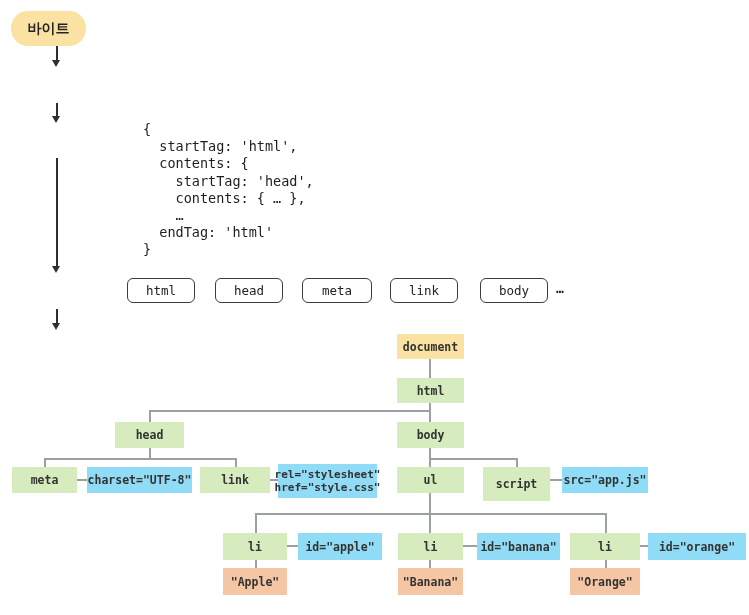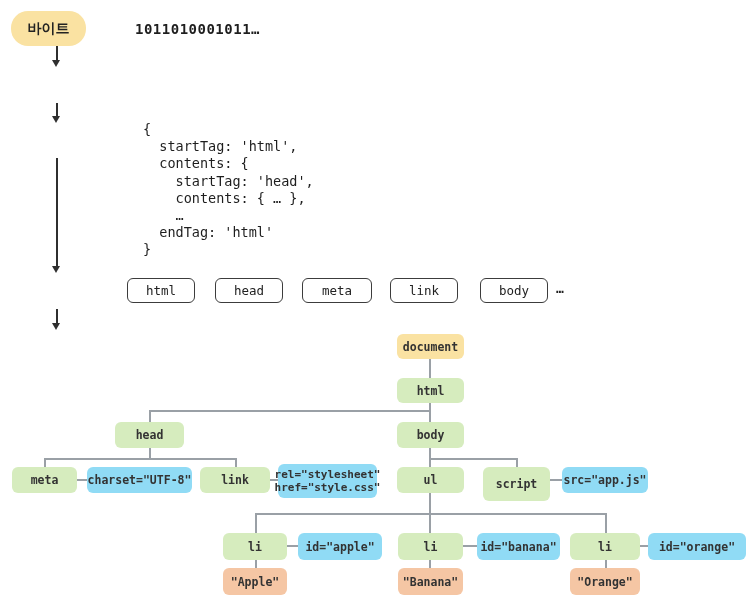--- a/index.html
+++ b/index.html
@@ -28,21 +28,21 @@
 
   
   .obox{position:absolute;top:278px;height:25px;background:#fff;
         border:1.5px solid var(--outline);border-radius:6px;box-sizing:border-box;
         display:flex;align-items:center;justify-content:center;
         font-family:"DejaVu Sans Mono",monospace;font-size:12.5px;color:#222;}
   .node-ellipsis{position:absolute;top:281px;left:556px;
         font-family:"DejaVu Sans Mono",monospace;font-size:13px;font-weight:bold;color:#222;}
 
   
-  .tbox{position:absolute;border-radius:6px;box-sizing:border-box;
+  .tbox{position:absolute;border-radius:0;box-sizing:border-box;
         display:flex;align-items:center;justify-content:center;
         font-family:"DejaVu Sans Mono",monospace;font-size:11.5px;font-weight:bold;color:#333;}
   .t-yellow{background:var(--yellow);}
   .t-green{background:var(--tree_green);}
   .t-blue{background:var(--attr_blue);}
   .t-orange{background:var(--text_orange);}
   .attr-2line{font-size:11px;line-height:13px;white-space:pre;text-align:left;}
 
   
   .vline{position:absolute;width:1.5px;background:var(--line);}
@@ -57,21 +57,20 @@
 
   <div class="aline" style="top:46px;height:15px"></div>
   <div class="ahead" style="top:60px"></div>
   <div class="aline" style="top:103px;height:14px"></div>
   <div class="ahead" style="top:116px"></div>
   <div class="aline" style="top:158px;height:109px"></div>
   <div class="ahead" style="top:266px"></div>
   <div class="aline" style="top:309px;height:15px"></div>
   <div class="ahead" style="top:323px"></div>
 
-  <div class="code code-bytes">1011010001011…</div>
   <pre class="code code-tokens">{
   startTag: 'html',
   contents: {
     startTag: 'head',
     contents: { … },
     …
   endTag: 'html'
 }</pre>
 
   <div class="obox" style="left:127px;width:68px">html</div>

